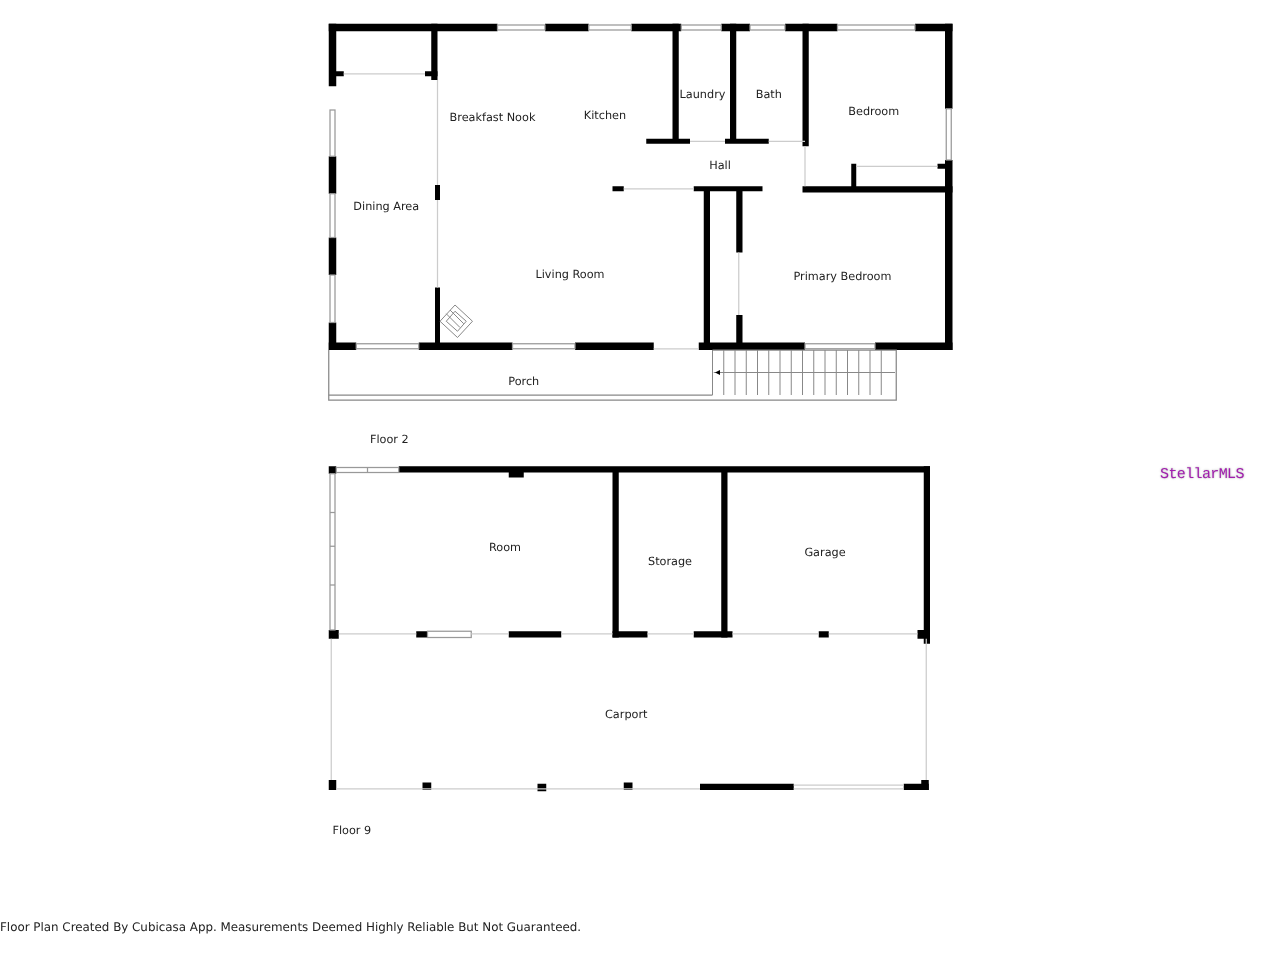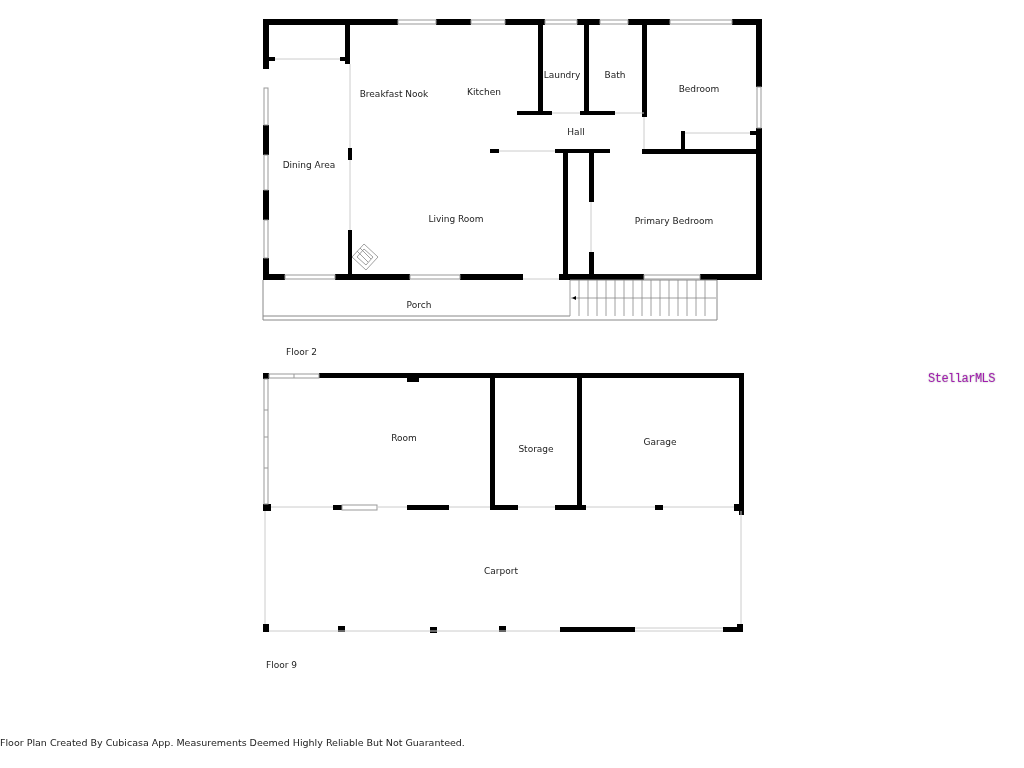--- a/index.html
+++ b/index.html
@@ -194,16 +194,16 @@
       <line x1="635" y1="631" x2="723" y2="631"></line>
     </g>
 
     <text class="lbl" x="404" y="441" text-anchor="middle">Room</text>
     <text class="lbl" x="536" y="452" text-anchor="middle">Storage</text>
     <text class="lbl" x="660" y="445" text-anchor="middle">Garage</text>
     <text class="lbl" x="501" y="574" text-anchor="middle">Carport</text>
   </g>
 </svg>
 
-<div class="floorlbl" style="left:268px; top:347px;padding-left:18px;">Floor 2</div>
+<div class="floorlbl" style="left:278px; top:347px;padding-left:18px;">Floor 2</div>
 <div class="floorlbl" style="left:266px; top:660px;">Floor 9</div>
 <div class="watermark">StellarMLS</div>
 <div class="footer">Floor Plan Created By Cubicasa App. Measurements Deemed Highly Reliable But Not Guaranteed.</div>
 
 </body></html>

